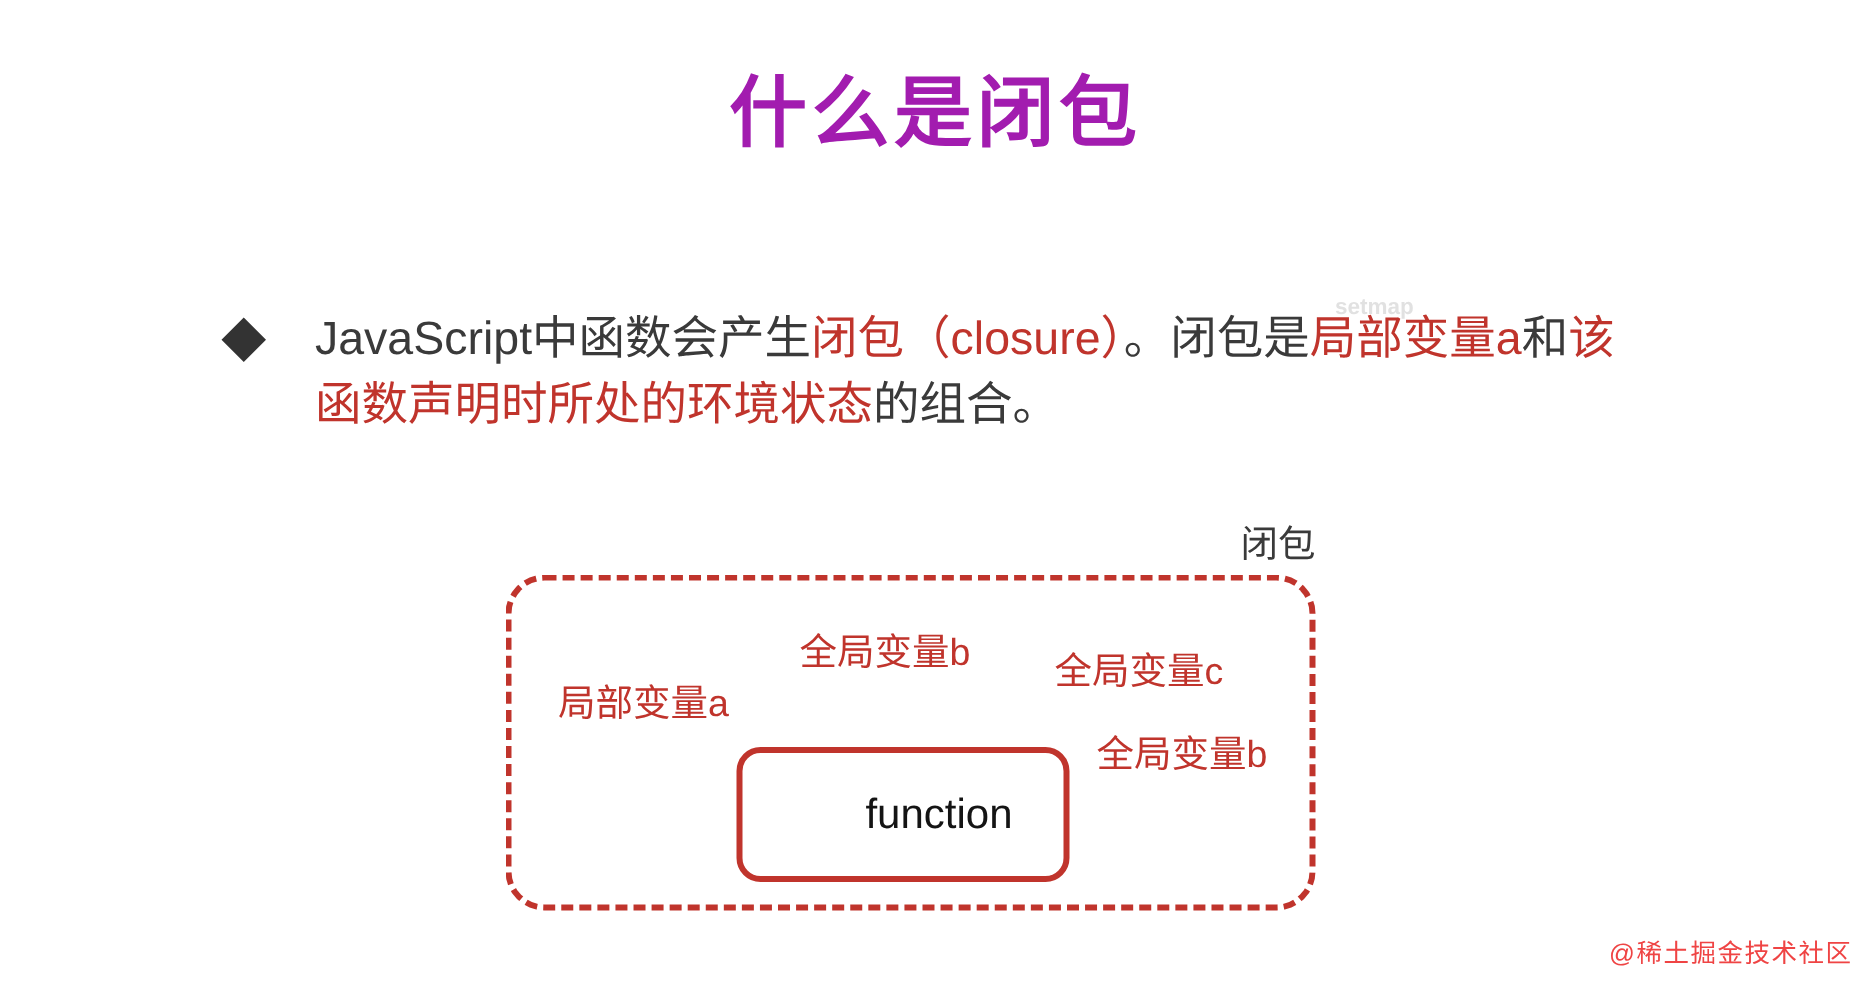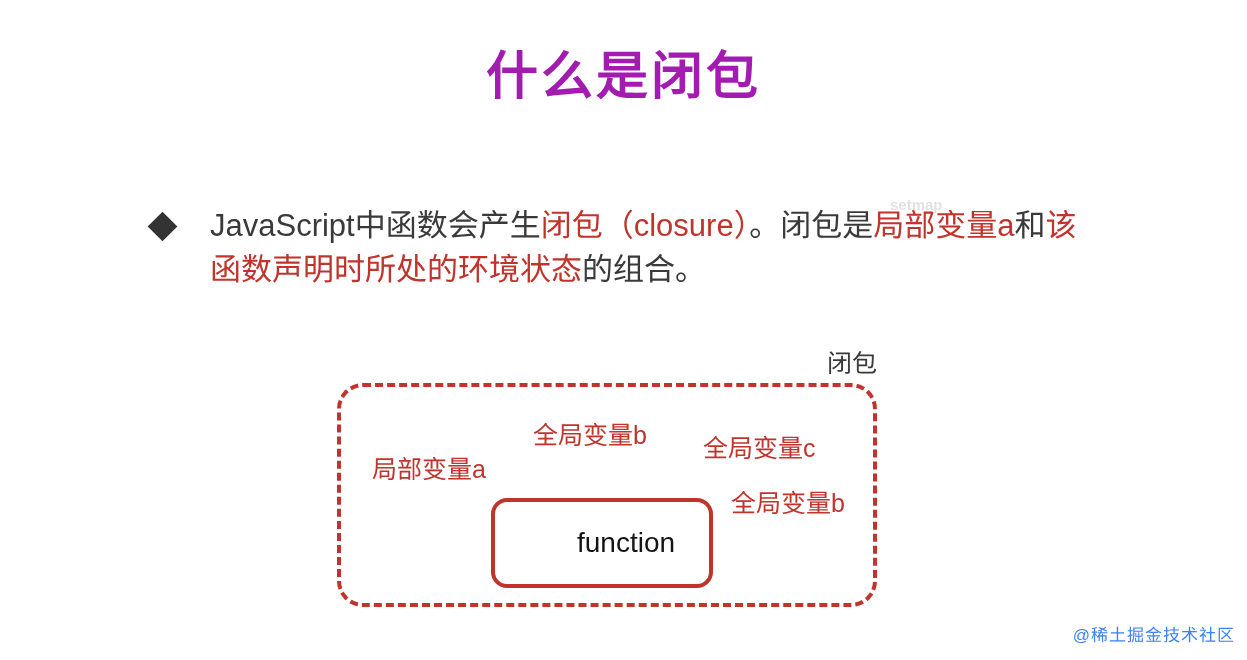--- a/index.html
+++ b/index.html
@@ -143,21 +143,21 @@
     color: rgba(120,120,120,0.22);
     letter-spacing: 0px;
     pointer-events: none;
     white-space: nowrap;
   }
   #wm-corner {
     position: absolute;
     right: 12px;
     bottom: 14px;
     font-size: 17px;
-    color: #3b82f6;
+    color: #ef4444;
     letter-spacing: 1px;
     pointer-events: none;
     white-space: nowrap;
   }
 </style>
 </head>
 <body>
 
 <div id="slide">
 

